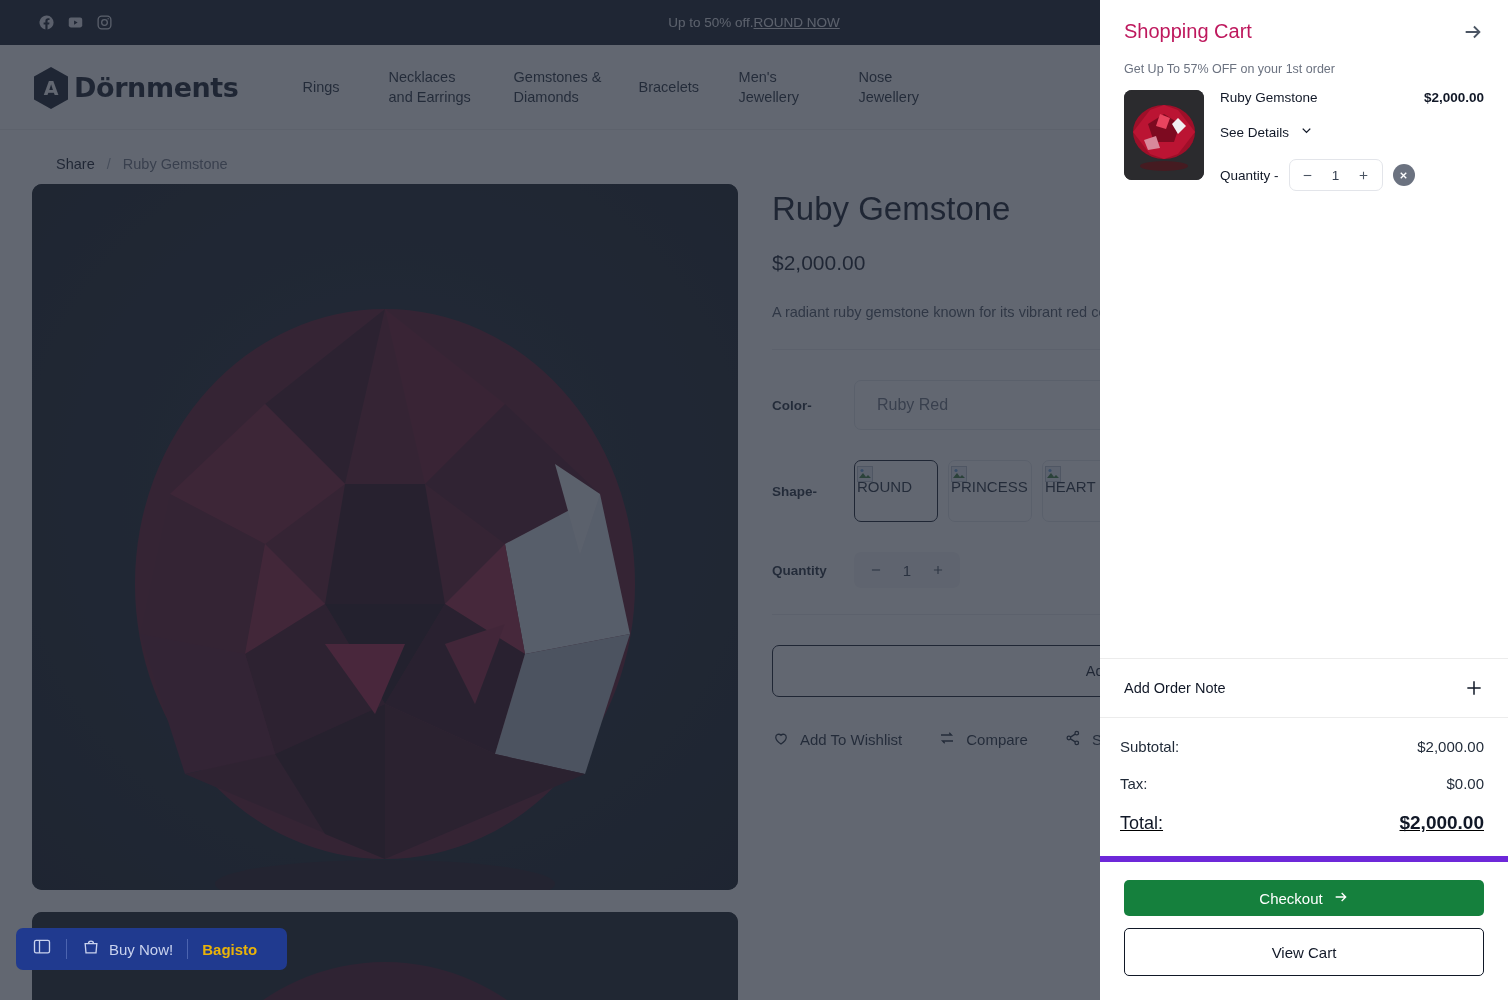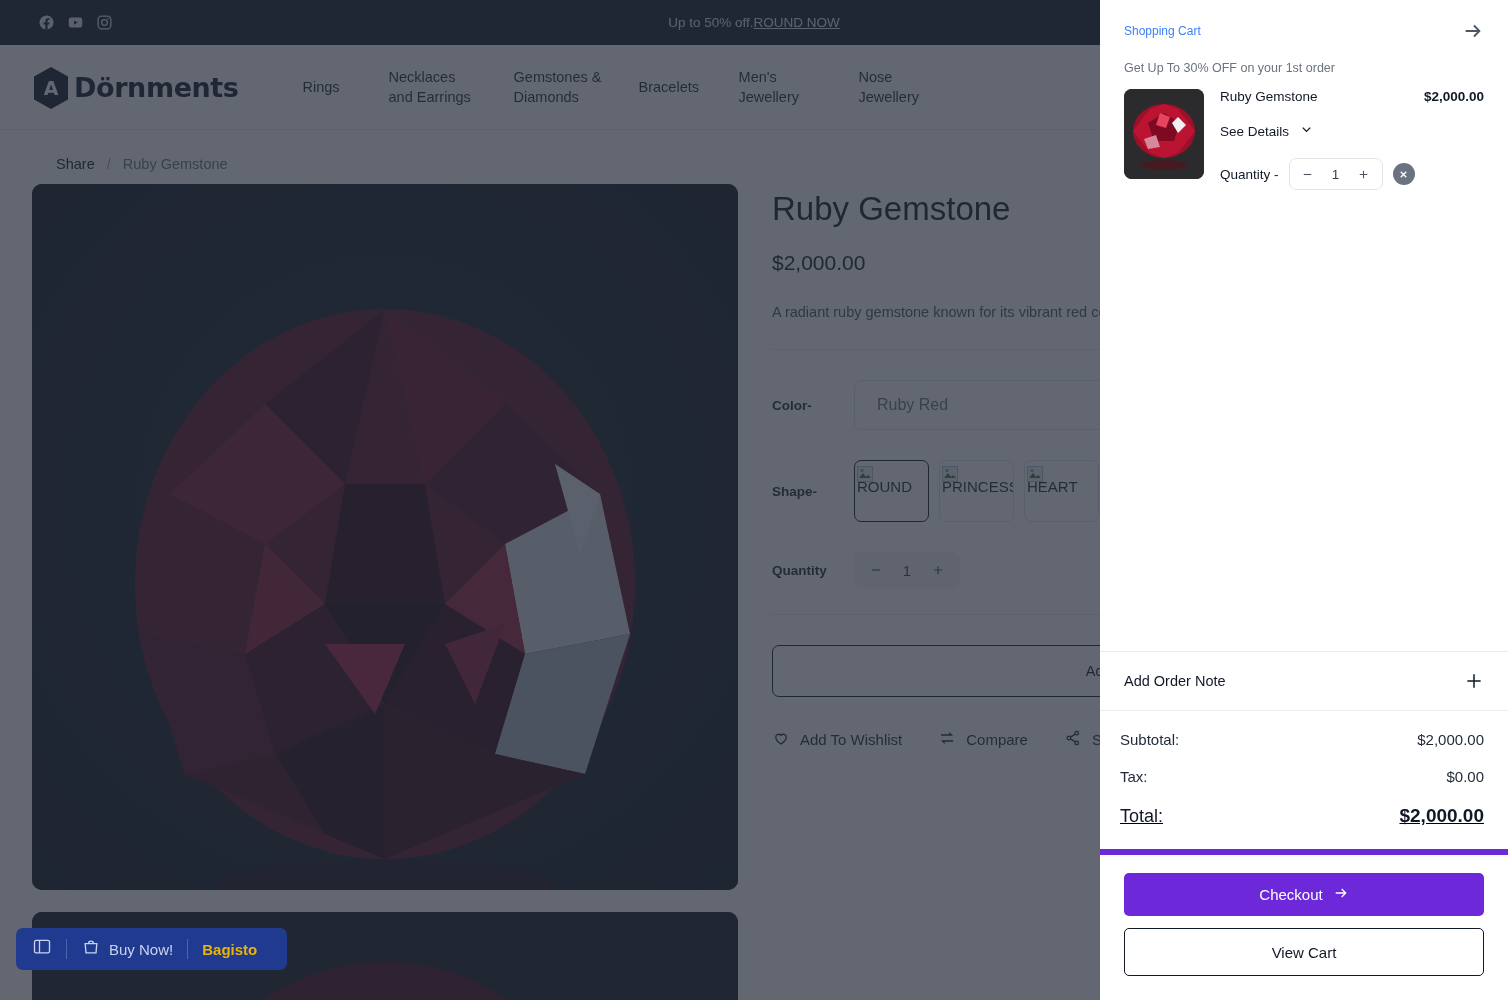--- a/index.html
+++ b/index.html
@@ -83,21 +83,21 @@
 
   .optrow { display: flex; align-items: center; margin-top: 30px; }
   .optlabel { width: 82px; flex: none; font-size: 13.5px; font-weight: 700; color: #1f2937; }
   .selectbox {
     flex: 1; height: 50px; border: 1px solid #e3e5ea; border-radius: 7px;
     display: flex; align-items: center; padding: 0 22px;
     font-size: 16px; color: #6b7280;
   }
   .shapes { display: flex; gap: 10px; }
   .shapebox {
-    width: 75px; height: 62px; border: 1px solid #e3e5ea; border-radius: 7px;
+    width: 84px; height: 62px; border: 1px solid #e3e5ea; border-radius: 7px;
     display: flex; align-items: flex-start; justify-content: flex-start;
     padding: 4px 2px 0 2px; overflow: hidden; position: relative;
   }
   .shapebox.sel { border: 1.5px solid #111827; }
   .brokenimg { display: flex; align-items: flex-start; gap: 1px; }
   .bi-ico { width: 16px; height: 16px; flex: none; margin-top: 1px; }
   .bi-alt { font-size: 15px; color: #1f2937; white-space: nowrap;
             line-height: 16px; margin-top: 14px; margin-left: -17px; }
 
   .qtybox {
@@ -134,21 +134,21 @@
   .bagisto .bname { font-weight: 700; color: #eab308; font-size: 15px; padding-right: 0; }
   .bagisto .btxt { font-size: 15px; }
 
   
   .drawer {
     position: absolute; top: 0; right: 0; width: 408px; height: 1000px;
     background: #ffffff; display: flex; flex-direction: column; z-index: 30;
   }
   .d-head { padding: 20px 24px 0 24px; }
   .d-titlerow { display: flex; align-items: center; justify-content: space-between; }
-  .d-title { font-size: 12px; color: #3b82f6; }
+  .d-title { font-size: 20px; color: #be185d; }
   .d-close { width: 22px; height: 22px; cursor: pointer; color: #4b5563; }
   .d-sub { font-size: 12.5px; color: #6b7280; margin-top: 19px; }
 
   .d-items { flex: 1; overflow: hidden; padding: 14px 24px 0 24px; }
   .citem { display: flex; gap: 16px; }
   .cthumb { width: 80px; height: 90px; border-radius: 8px; overflow: hidden;
             background: #2a2a2d; flex: none; }
   .cthumb svg { width: 100%; height: 100%; display: block; }
   .cinfo { flex: 1; min-width: 0; }
   .crow1 { display: flex; justify-content: space-between; align-items: flex-start; }
@@ -180,21 +180,21 @@
   .trow { display: flex; justify-content: space-between; align-items: baseline;
           margin-bottom: 20px; }
   .trow:last-child { margin-bottom: 6px; text-decoration: underline; }
   .tlabel { font-size: 15px; color: #1f2937; }
   .tval { font-size: 15px; color: #1f2937; }
   .trow.total .tlabel { font-size: 18px; color: #111827; }
   .trow.total .tval { font-size: 19px; color: #111827; font-weight: 700; }
 
   .d-foot { padding: 18px 24px 24px 24px; }
   .btn-checkout {
-    height: 43px; background: #6d28d9; color: #ffffff; border-radius: 5px;
+    height: 36px; background: #15803d; color: #ffffff; border-radius: 5px;
     display: flex; align-items: center; justify-content: center; gap: 10px;
     font-size: 15px; cursor: pointer; margin-bottom: 12px;
   }
   .btn-viewcart {
     height: 48px; background: #ffffff; color: #111827; border: 1px solid #111827;
     border-radius: 5px; display: flex; align-items: center; justify-content: center;
     font-size: 15px; cursor: pointer;
   }
 </style>
 </head>
@@ -449,21 +449,21 @@
 
     <div class="d-head">
       <div class="d-titlerow">
         <div class="d-title">Shopping Cart</div>
         <span class="d-close">
           <svg viewBox="0 0 24 24" fill="none" stroke="currentColor" stroke-width="2">
               <path d="M4 12h15M13 6l6 6-6 6"></path>
             </svg>
         </span>
       </div>
-      <div class="d-sub">Get Up To 30% OFF on your 1st order</div>
+      <div class="d-sub">Get Up To 57% OFF on your 1st order</div>
     </div>
 
     <div class="d-items">
       <div class="citem">
         <div class="cthumb">
           <svg viewBox="0 0 80 90" preserveAspectRatio="xMidYMid slice">
             <rect width="80" height="90" fill="#2b2b2e"></rect>
             <g transform="translate(40,42)">
               <ellipse rx="31" ry="27" fill="#9e0f29"></ellipse>
               <path d="M-31,0 L-14,-22 L0,-27 L14,-22 L31,0 L14,22 L0,27 L-14,22 Z" fill="#bb1433"></path>

